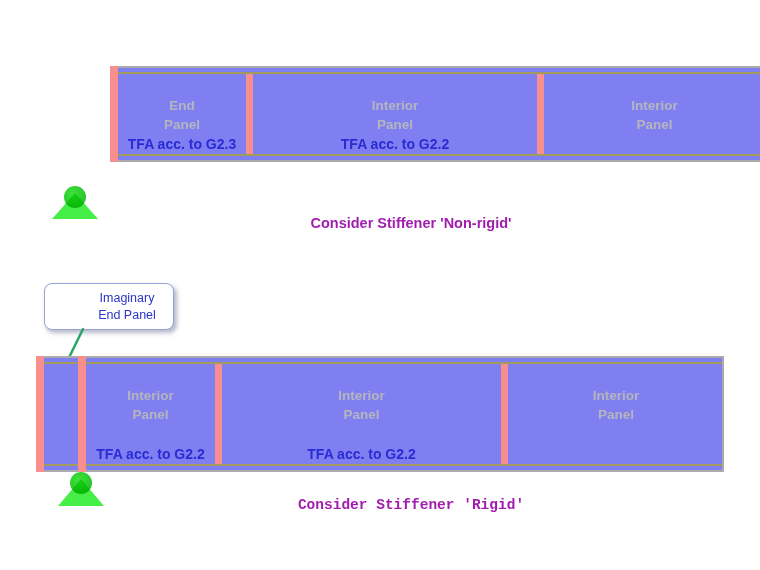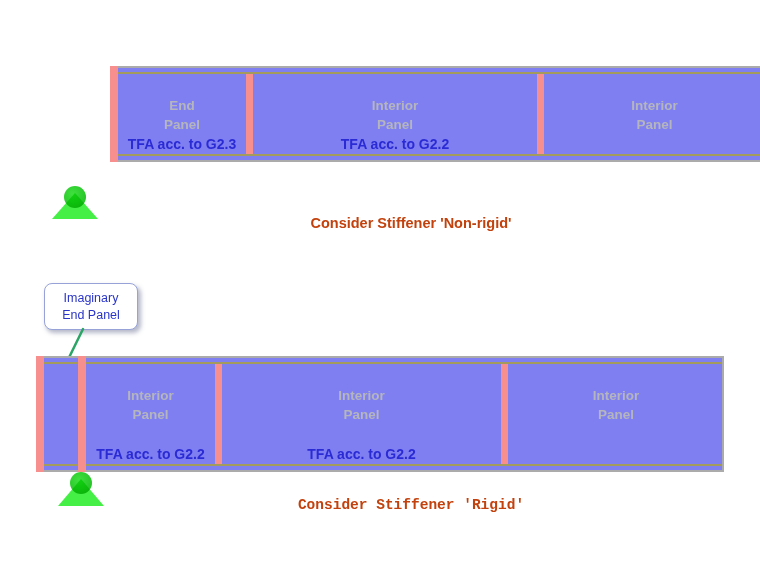--- a/index.html
+++ b/index.html
@@ -25,41 +25,41 @@
   }
   .tfa-label {
     position: absolute; left: 0; right: 0; bottom: 2px;
     text-align: center; color: #2b2bd5; font-weight: bold; font-size: 14px;
     white-space: nowrap;
   }
 
   
   .caption {
     position: absolute; transform: translateX(-50%);
-    color: #c2410c; font-weight: bold; font-size: 14.5px; white-space: nowrap;
+    color: #a21caf; font-weight: bold; font-size: 14.5px; white-space: nowrap;
   }
 
   
   .support-ball {
     position: absolute; width: 22px; height: 22px; border-radius: 50%;
     background: radial-gradient(circle at 40% 35%, #3ee03e 0%, #2cc92c 60%, #23b523 100%);
   }
   .support-cone {
     position: absolute; background: #46ef46; mix-blend-mode: multiply;
     clip-path: polygon(50% 0, 0 100%, 100% 100%);
   }
 
   
   .callout {
     position: absolute; background: #ffffff;
     border: 1.5px solid #97a2d8; border-radius: 8px;
     box-shadow: 2.5px 3px 4px rgba(110,115,150,0.5);
     display: flex; align-items: center; justify-content: center;
     color: #2a35c8; font-size: 12.5px; line-height: 17px;
-    text-align: center; white-space: pre-line;
+    text-align: center; white-space: pre-line; padding-left: 36px;
   }
 
   .leader-svg { position: absolute; inset: 0; pointer-events: none; }
 </style>
 </head>
 <body>
 
 <div class="canvas">
 
   <div class="beam" style="left:73px; top:66px; width:655px; height:96px;margin-left:37px;">

